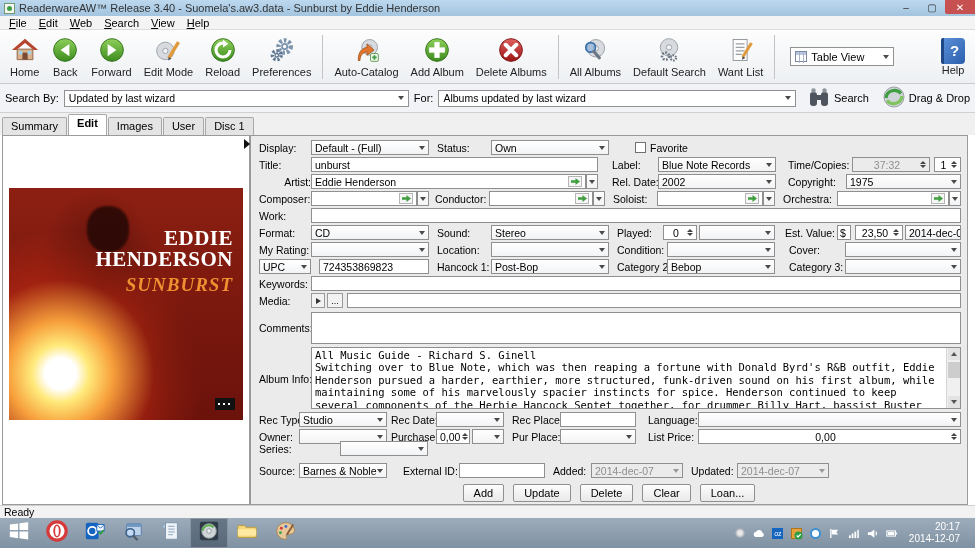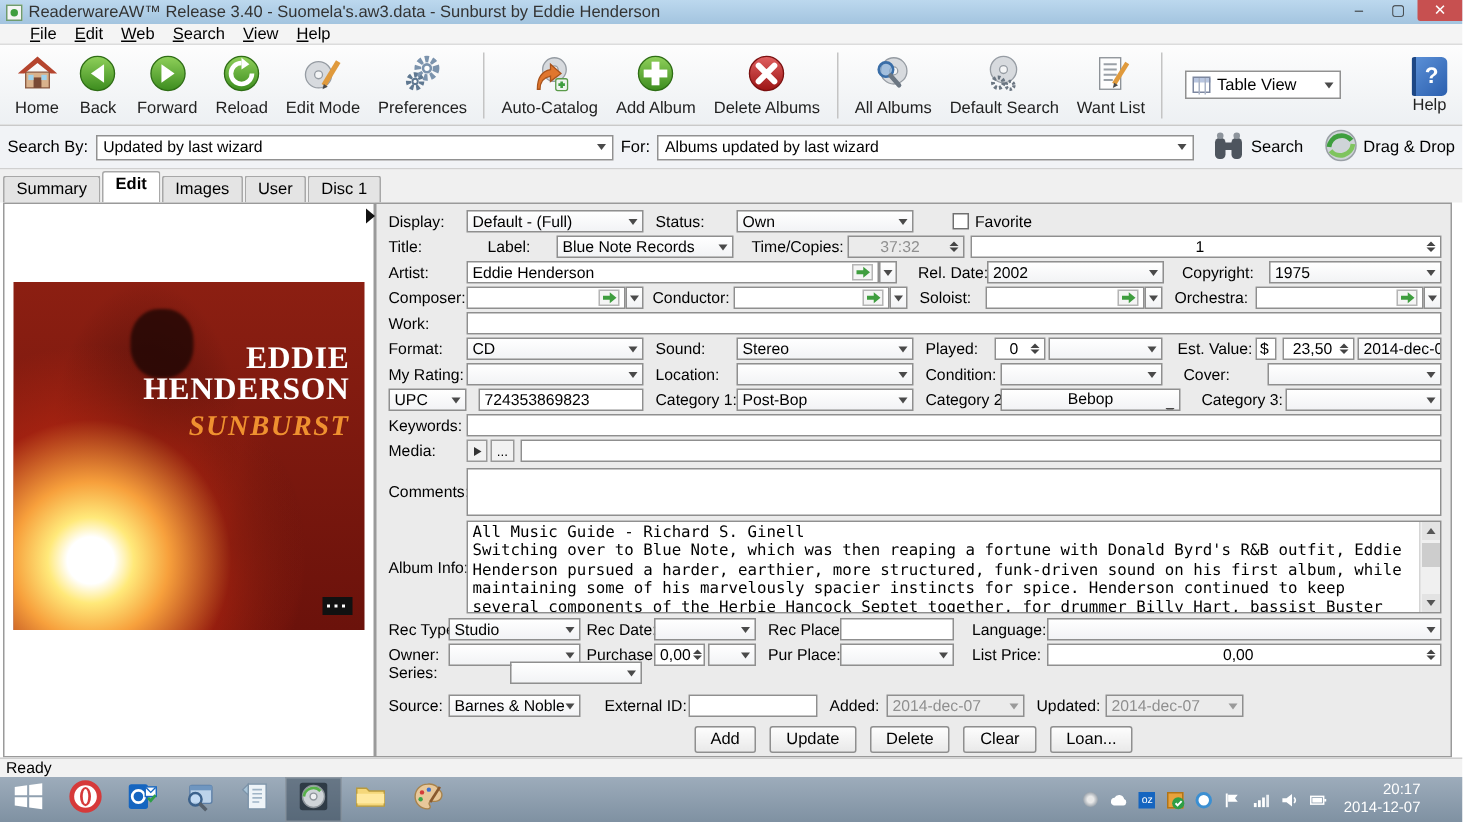--- a/index.html
+++ b/index.html
@@ -11,21 +11,21 @@
     background:linear-gradient(#bcd8ee,#a3c4df); display:flex; align-items:center; font-size:11px; color:#333; }
   .app-icon { width:11px; height:11px; margin:0 4px; background:#f5f5f5; border:1px solid #6f9c6f; position:relative; }
   .app-icon::after { content:""; position:absolute; left:2px; top:2px; width:5px; height:5px; border-radius:50%; background:#3f9e3f; }
   .title-text { flex:1; text-align:left; white-space:nowrap; overflow:hidden; }
   .winbtns { display:flex; height:16px; }
   .winbtn { width:26px; height:14px; display:flex; align-items:center; justify-content:center; font-size:10px; color:#333; }
   .winbtn.close { width:30px; background:#c75050; color:#fff; border-radius:0 0 0 2px; }
 
   
   .menubar { position:absolute; top:16px; left:0; right:0; height:14px; background:#f4f4f4; border-bottom:1px solid #dcdcdc;
-    display:flex; align-items:center; font-size:11px; padding-left:14px; }
+    display:flex; align-items:center; font-size:11px; padding-left:3px; }
   .menu-item { display:inline-block; padding:0 6px; color:#000; }
   .menu-item::first-letter { text-decoration:underline; }
 
   
   .toolbar { position:absolute; top:30px; left:0; right:0; height:54px;
     background:linear-gradient(#fdfdfd,#edf0f3); border-bottom:1px solid #c9c9c9; display:flex; align-items:center; padding:0 4px; }
   .tbtn { display:flex; flex-direction:column; align-items:center; justify-content:center; height:50px; padding:2px 6px; font-size:11px; color:#222; }
   .tbtn svg { width:28px; height:28px; }
   .tsep { width:1px; height:44px; background:#c4c4c4; margin:0 5px; }
   .view-combo { display:flex; align-items:center; gap:4px; background:#fff; border:1px solid #919191; height:19px; padding:0 4px; margin-left:10px; font-size:11px; width:104px; }
@@ -89,21 +89,21 @@
   .dots-btn { width:16px; height:15px; background:#f2f2f2; border:1px solid #9a9a9a; display:flex; align-items:center; justify-content:center; font-size:9px; line-height:4px; }
   .btnrow { position:absolute; left:0; right:0; top:348px; display:flex; justify-content:center; gap:9px; }
   .pbtn { background:linear-gradient(#fdfdfd,#e9e9e9); border:1px solid #8f8f8f; border-radius:2px; font-size:11px; padding:2px 10px; }
 
   
   .statusbar { position:absolute; left:0; right:0; top:505px; height:26px; background:#f2f2f2; border-top:1px solid #cfcfcf; font-size:10.5px; padding-left:4px; }
   .taskbar { position:absolute; left:0; right:0; top:518px; height:30px; background:linear-gradient(#9dacbb,#7f91a2); display:flex; align-items:stretch; }
   .task-ico { width:38px; display:flex; align-items:center; justify-content:center; }
   .task-ico.active { background:rgba(40,55,72,.45); box-shadow:inset 0 0 0 1px rgba(255,255,255,.25); }
   .task-ico svg { width:22px; height:22px; }
-  .tray { margin-left:auto; display:flex; align-items:center; gap:7px; padding-right:22px; }
+  .tray { margin-left:auto; display:flex; align-items:center; gap:7px; padding-right:9px; }
   .tray-ico { width:12px; height:12px; display:flex; align-items:center; justify-content:center; }
   .clock { color:#fff; font-size:10px; text-align:right; line-height:12px; padding:0 6px 0 4px; }
 </style>
 </head>
 <body>
 
 <div class="win">
 
   <div class="titlebar">
     <span class="app-icon"></span>
@@ -150,34 +150,34 @@
     </div>
     <div class="tbtn">
       <span><svg viewBox="0 0 32 32" width="28" height="28">
             <circle cx="16" cy="16" r="13" fill="url(#gg)" stroke="#2e6d15"></circle>
             <path d="M11 9 L21 16 L11 23 Z" fill="#fff"></path>
           </svg></span>
       <span>Forward</span>
     </div>
     <div class="tbtn">
       <span><svg viewBox="0 0 32 32" width="28" height="28">
-            <circle cx="16" cy="16" r="13" fill="url(#gg)" stroke="#2e6d15"></circle>
-            <path d="M16 8 a8 8 0 1 0 8 8" stroke="#fff" stroke-width="3.5" fill="none"></path>
-            <path d="M16 4 L22 9 L16 13 Z" fill="#fff"></path>
-          </svg></span>
-      <span>Reload</span>
-    </div>
-    <div class="tbtn">
-      <span><svg viewBox="0 0 32 32" width="28" height="28">
             <circle cx="13" cy="17" r="10" fill="#d7dade" stroke="#969ca3"></circle>
             <circle cx="13" cy="17" r="3" fill="#f4f5f6" stroke="#969ca3"></circle>
             <line x1="17" y1="25" x2="28" y2="7" stroke="#e09a3c" stroke-width="4"></line>
             <path d="M16 28 L17 24 L20 26 Z" fill="#4a4a4a"></path>
           </svg></span>
       <span>Edit Mode</span>
+    </div>
+    <div class="tbtn">
+      <span><svg viewBox="0 0 32 32" width="28" height="28">
+            <circle cx="16" cy="16" r="13" fill="url(#gg)" stroke="#2e6d15"></circle>
+            <path d="M16 8 a8 8 0 1 0 8 8" stroke="#fff" stroke-width="3.5" fill="none"></path>
+            <path d="M16 4 L22 9 L16 13 Z" fill="#fff"></path>
+          </svg></span>
+      <span>Reload</span>
     </div>
     <div class="tbtn">
       <span><svg viewBox="0 0 32 32" width="28" height="28">
             <circle cx="19" cy="12" r="7" fill="none" stroke="#7b93ad" stroke-width="5" stroke-dasharray="3 2.2"></circle>
             <circle cx="19" cy="12" r="3" fill="#fff" stroke="#7b93ad" stroke-width="2"></circle>
             <circle cx="10" cy="22" r="5" fill="none" stroke="#5f7891" stroke-width="4" stroke-dasharray="2.5 2"></circle>
             <circle cx="10" cy="22" r="2" fill="#fff" stroke="#5f7891" stroke-width="1.5"></circle>
           </svg></span>
       <span>Preferences</span>
     </div>
@@ -319,20 +319,23 @@
           <span>Own</span>
           <span class="arr"></span>
         </div>
       <span style="width:26px;"></span>
       <span class="checkbox"></span>
       <span class="lbl">Favorite</span>
     </div>
 
     <div class="frow" style="top:21px;">
       <span class="lbl" style="width:52px;">Title:</span>
+      <div class="fld" style="width:287px;">
+          <span>unburst</span>
+        </div>
       <span style="width:14px;"></span>
       <span class="lbl" style="width:46px;">Label:</span>
       <div class="fld dd" style="width:118px;">
           <span>Blue Note Records</span>
           <span class="arr"></span>
         </div>
       <span style="width:12px;"></span>
       <span class="lbl" style="width:64px;">Time/Copies:</span>
       <div class="fld dis" style="width:78px;">
           <span style="margin-left:auto;">37:32</span>
@@ -345,21 +348,21 @@
       <div class="fld" style="flex:1;">
           <span style="margin-left:auto;">1</span>
           <span class="spin-btns">
             <i class="up"></i>
             <i class="dn"></i>
           </span>
         </div>
     </div>
 
     <div class="frow" style="top:38px;">
-      <span class="lbl" style="width:52px;">Artist:</span>
+      <span class="lbl" style="width:52px;text-align:right;">Artist:</span>
       <div class="fld" style="width:275px;">
           <span>Eddie Henderson</span>
         <span class="go-arr">
             <svg viewBox="0 0 12 10">
               <path d="M1 3.5 h5 V1 l5 4 -5 4 V6.5 h-5 Z" fill="#3f9e3f"></path>
             </svg>
           </span>
       </div>
       <div class="fld dd" style="width:12px; padding:0 1px;">
           <span class="arr" style="margin:0 auto;"></span>
@@ -504,28 +507,28 @@
     <div class="frow" style="top:123px;">
       <div class="fld dd" style="width:52px;">
           <span>UPC</span>
           <span class="arr"></span>
         </div>
       <span style="width:8px;"></span>
       <div class="fld" style="width:110px;">
           <span>724353869823</span>
         </div>
       <span style="width:8px;"></span>
-      <span class="lbl" style="width:54px;">Category 1:</span>
+      <span class="lbl" style="width:54px;">Hancock 1:</span>
       <div class="fld dd" style="width:118px;">
           <span>Post-Bop</span>
           <span class="arr"></span>
         </div>
       <span style="width:8px;"></span>
       <span class="lbl" style="width:50px;">Category 2:</span>
-      <div class="fld dd" style="width:120px;flex-direction:column;">
+      <div class="fld dd" style="width:108px;">
           <span>Bebop</span>
           <span class="arr"></span>
         </div>
       <span style="width:14px;"></span>
       <span class="lbl" style="width:56px;">Category 3:</span>
       <div class="fld dd" style="flex:1;">
           <span></span>
           <span class="arr"></span>
         </div>
     </div>

